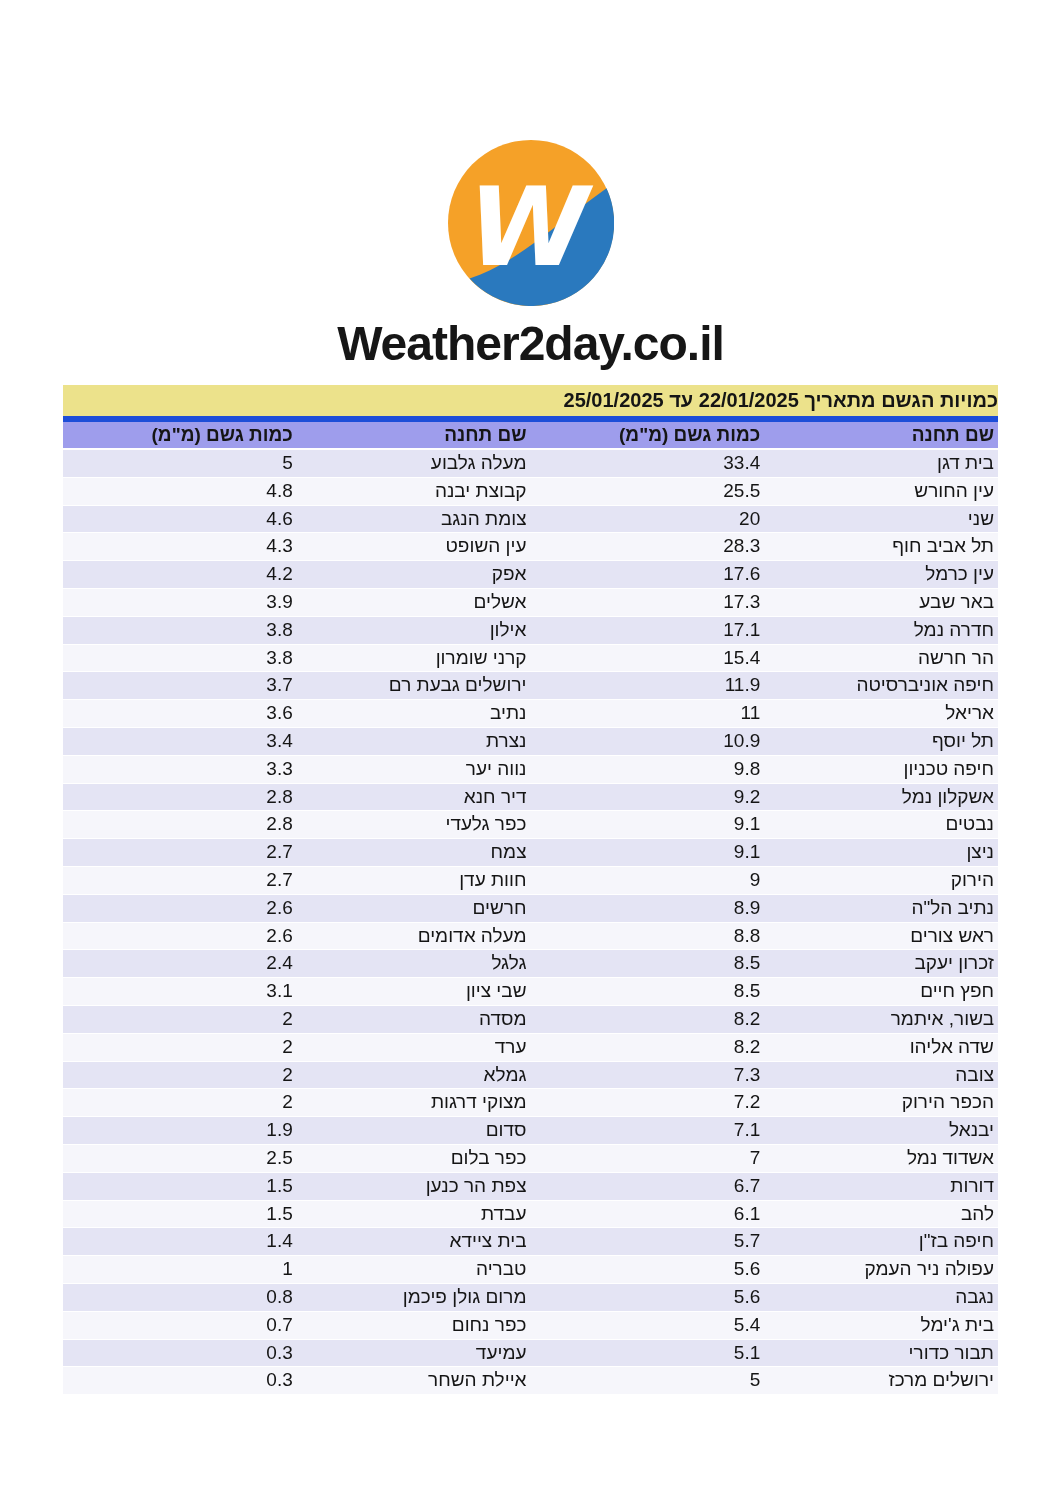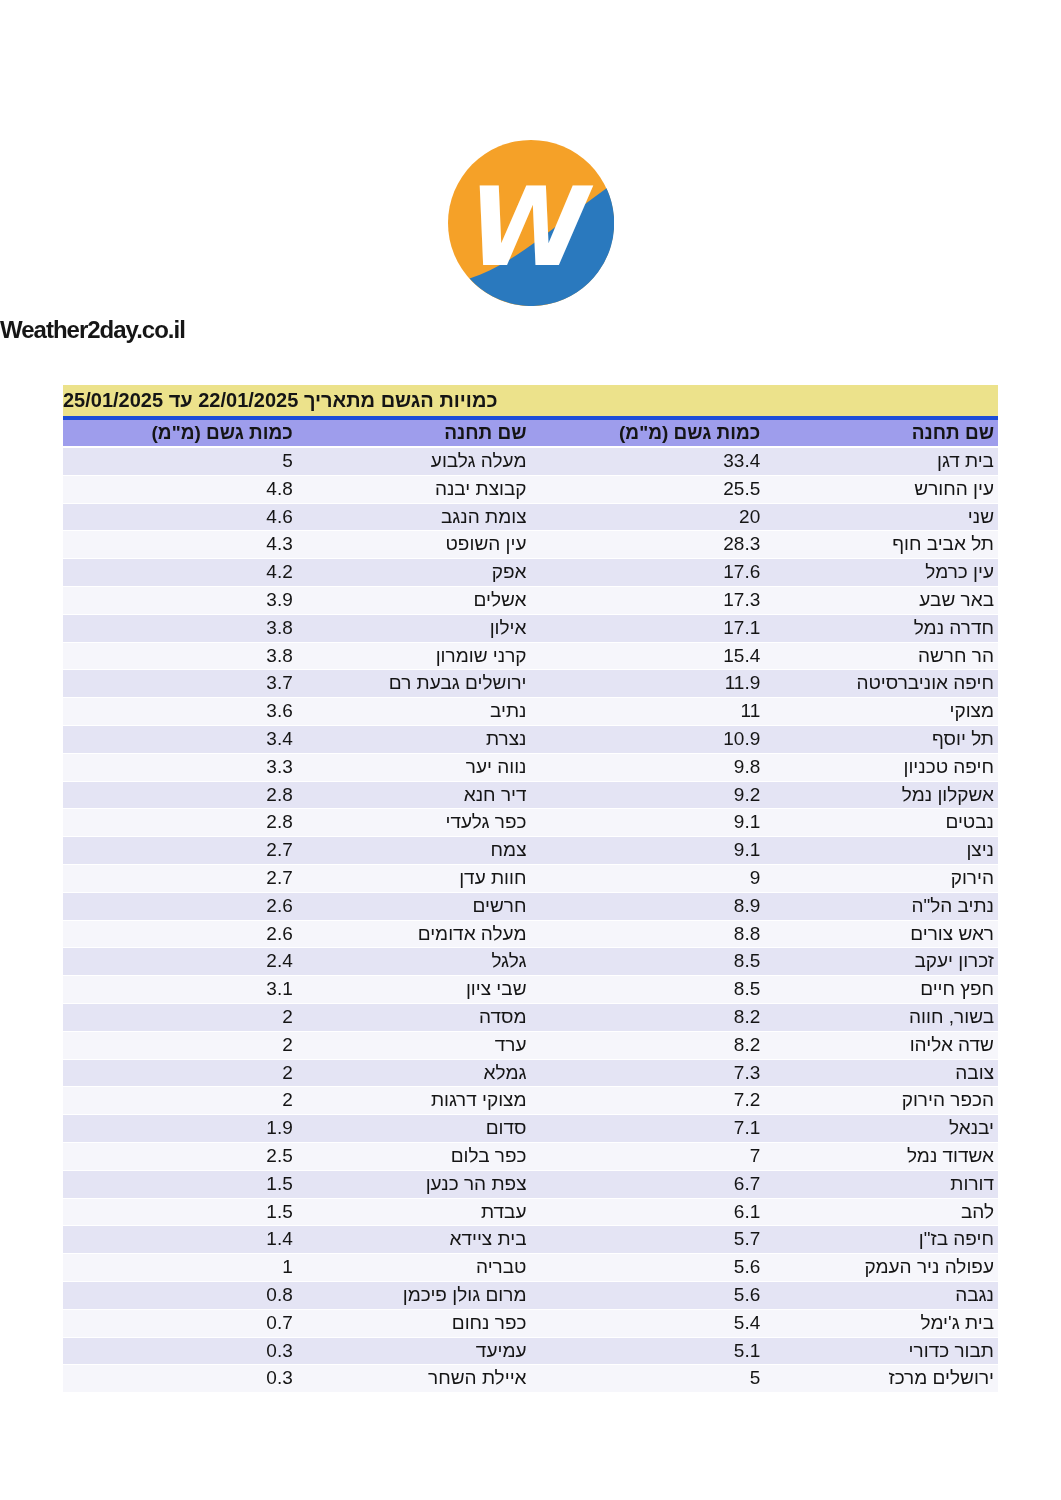--- a/index.html
+++ b/index.html
@@ -8,34 +8,34 @@
     width:1061px;height:1500px;
     background:#ffffff;
     font-family:"Liberation Sans","DejaVu Sans",sans-serif;
     overflow:hidden;
   }
   .logo-wrap{
     position:absolute;left:448px;top:140px;width:166px;height:166px;
   }
   .brand{
     position:absolute;left:0;top:316px;width:100%;
-    direction:ltr;
-    font-size:24px;font-weight:bold;color:#161616;letter-spacing:-1px;
+    text-align:center;direction:ltr;
+    font-size:48px;font-weight:bold;color:#161616;letter-spacing:-1px;
   }
   .rain-table{
     position:absolute;left:63px;top:385px;width:935px;
     direction:rtl;
     color:#151515;
   }
   .title-row{
     background:#ece28b;
     height:31px;line-height:31px;
-    text-align:left;
+    text-align:right;
     font-size:20px;font-weight:bold;
-    border-bottom:4px solid #1d4ed8;
+    border-bottom:6px solid #1d4ed8;
   }
   .header-row{
     display:grid;grid-template-columns:repeat(4,1fr);
     background:#9e9dec;
     height:26px;line-height:26px;
     font-size:19px;font-weight:bold;
     border-bottom:2px solid #ffffff;
   }
   .row{
     display:grid;grid-template-columns:repeat(4,1fr);
@@ -123,21 +123,21 @@
           <div class="cell">קרני שומרון</div>
           <div class="cell">3.8</div>
         </div>
         <div class="row odd">
           <div class="cell">חיפה אוניברסיטה</div>
           <div class="cell">11.9</div>
           <div class="cell">ירושלים גבעת רם</div>
           <div class="cell">3.7</div>
         </div>
         <div class="row even">
-          <div class="cell">מצוקי</div>
+          <div class="cell">אריאל</div>
           <div class="cell">11</div>
           <div class="cell">נתיב</div>
           <div class="cell">3.6</div>
         </div>
         <div class="row odd">
           <div class="cell">תל יוסף</div>
           <div class="cell">10.9</div>
           <div class="cell">נצרת</div>
           <div class="cell">3.4</div>
         </div>
@@ -189,21 +189,21 @@
           <div class="cell">גלגל</div>
           <div class="cell">2.4</div>
         </div>
         <div class="row even">
           <div class="cell">חפץ חיים</div>
           <div class="cell">8.5</div>
           <div class="cell">שבי ציון</div>
           <div class="cell">3.1</div>
         </div>
         <div class="row odd">
-          <div class="cell">בשור, חווה</div>
+          <div class="cell">בשור, איתמר</div>
           <div class="cell">8.2</div>
           <div class="cell">מסדה</div>
           <div class="cell">2</div>
         </div>
         <div class="row even">
           <div class="cell">שדה אליהו</div>
           <div class="cell">8.2</div>
           <div class="cell">ערד</div>
           <div class="cell">2</div>
         </div>

